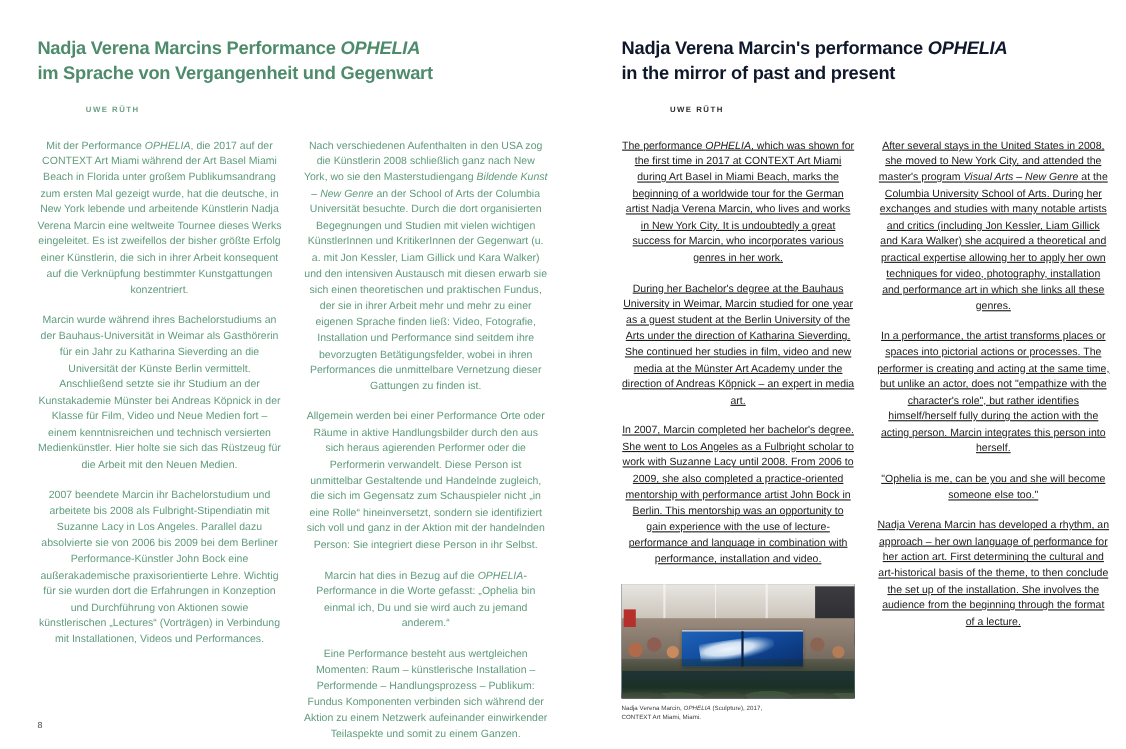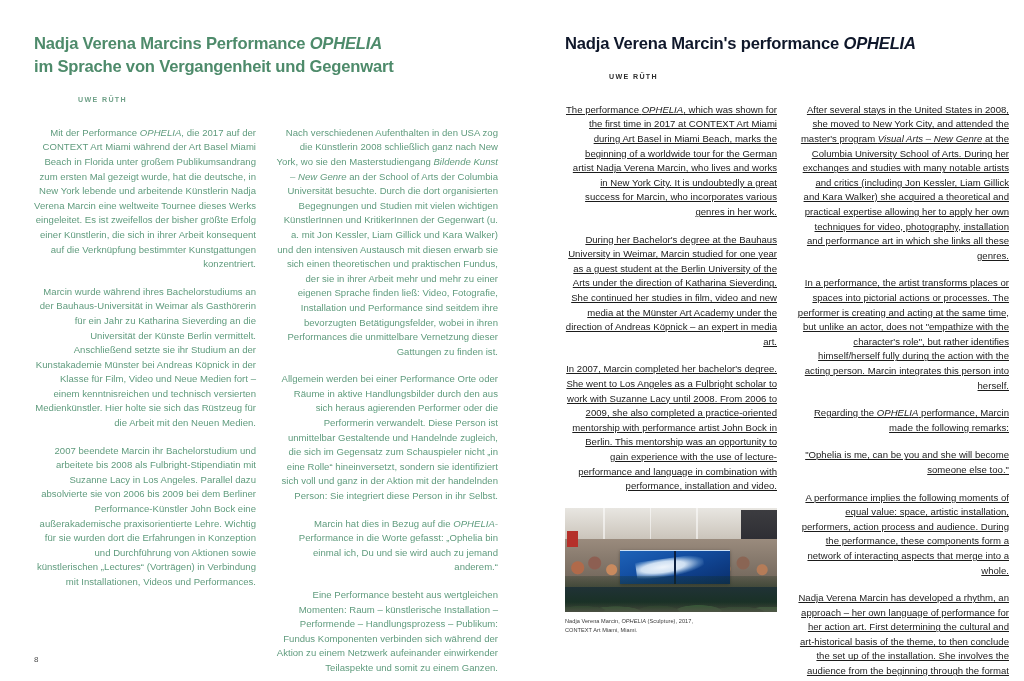--- a/index.html
+++ b/index.html
@@ -75,21 +75,21 @@
   .page-right .col {
     width: 212px;
     flex: 0 0 212px;
   }
 
   p.para {
     margin: 0 0 13px 0;
     font-size: 9.55px;
     line-height: 1.53;
     letter-spacing: 0.02px;
-    text-align: right;
+    text-align: center;
     hyphens: none;
   }
   .green p.para { color: #5f9b7d; }
   .black p.para { color: #1b1b1b; text-decoration: underline; }
 
   p.para .ital { font-style: italic; }
 
   
   .figure {
     margin-top: 14px;
@@ -249,20 +249,21 @@
         </div>
     </div>
 
     <div class="folio folio-left">8</div>
   </div>
 
   <div class="page page-right black">
 
     <h1 class="headline">
       <span>Nadja Verena Marcin's performance </span><span class="ital">OPHELIA</span><br>
+      <span>in the mirror of past and present</span>
     </h1>
 
     <div class="byline">UWE RÜTH</div>
 
     <div class="cols">
       <div class="col">
         <div id="en-col-1">
             <p class="para"><span>The performance </span><span class="ital">OPHELIA</span><span>, which was shown for the first time in 2017 at CONTEXT Art Miami during Art Basel in Miami Beach, marks the beginning of a worldwide tour for the German artist Nadja Verena Marcin, who lives and works in New York City. It is undoubtedly a great success for Marcin, who incorporates various genres in her work.</span></p>
             <p class="para"><span>During her Bachelor's degree at the Bauhaus University in Weimar, Marcin studied for one year as a guest student at the Berlin University of the Arts under the direction of Katharina Sieverding. She continued her studies in film, video and new media at the Münster Art Academy under the direction of Andreas Köpnick – an expert in media art.</span></p>
             <p class="para"><span>In 2007, Marcin completed her bachelor's degree. She went to Los Angeles as a Fulbright scholar to work with Suzanne Lacy until 2008. From 2006 to 2009, she also completed a practice-oriented mentorship with performance artist John Bock in Berlin. This mentorship was an opportunity to gain experience with the use of lecture-performance and language in combination with performance, installation and video.</span></p>
@@ -287,23 +288,21 @@
           <figcaption class="caption">
             <span id="caption-line1"><span>Nadja Verena Marcin, </span><span class="ital">OPHELIA</span><span> (Sculpture), 2017,</span></span><br>
             <span>CONTEXT Art Miami, Miami.</span>
           </figcaption>
         </figure>
       </div>
 
       <div class="col" id="en-col-2">
           <p class="para"><span>After several stays in the United States in 2008, she moved to New York City, and attended the master's program </span><span class="ital">Visual Arts – New Genre</span><span> at the Columbia University School of Arts. During her exchanges and studies with many notable artists and critics (including Jon Kessler, Liam Gillick and Kara Walker) she acquired a theoretical and practical expertise allowing her to apply her own techniques for video, photography, installation and performance art in which she links all these genres.</span></p>
           <p class="para"><span>In a performance, the artist transforms places or spaces into pictorial actions or processes. The performer is creating and acting at the same time, but unlike an actor, does not "empathize with the character's role", but rather identifies himself/herself fully during the action with the acting person. Marcin integrates this person into herself.</span></p>
-          <p class="para"><span>Regarding the </span><span class="ital">OPHELIA</span><span> performance, Marcin made the following remarks:</span></p>
           <p class="para"><span>"Ophelia is me, can be you and she will become someone else too."</span></p>
-          <p class="para"><span>A performance implies the following moments of equal value: space, artistic installation, performers, action process and audience. During the performance, these components form a network of interacting aspects that merge into a whole.</span></p>
           <p class="para"><span>Nadja Verena Marcin has developed a rhythm, an approach – her own language of performance for her action art. First determining the cultural and art-historical basis of the theme, to then conclude the set up of the installation. She involves the audience from the beginning through the format of a lecture.</span></p>
         </div>
     </div>
 
     <div class="folio folio-right">9</div>
   </div>
 
 </div>
 
 </body></html>

